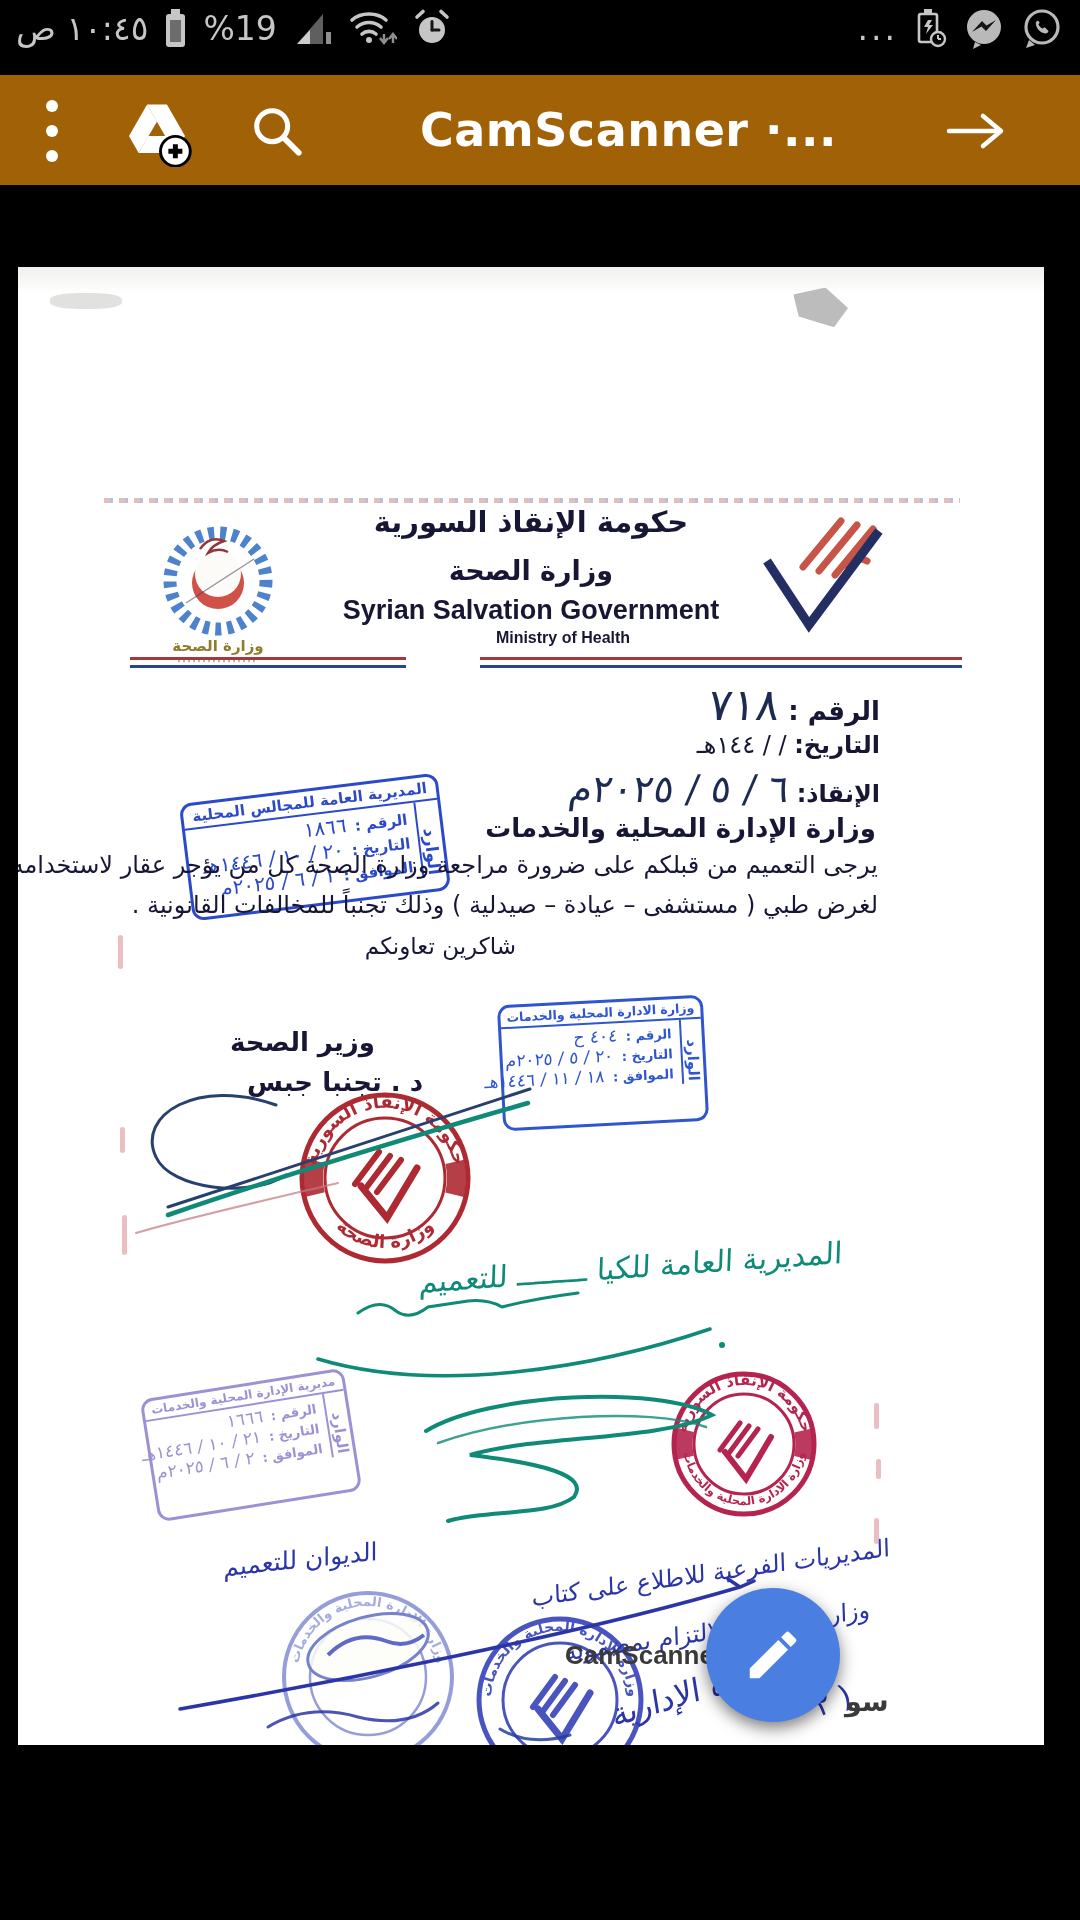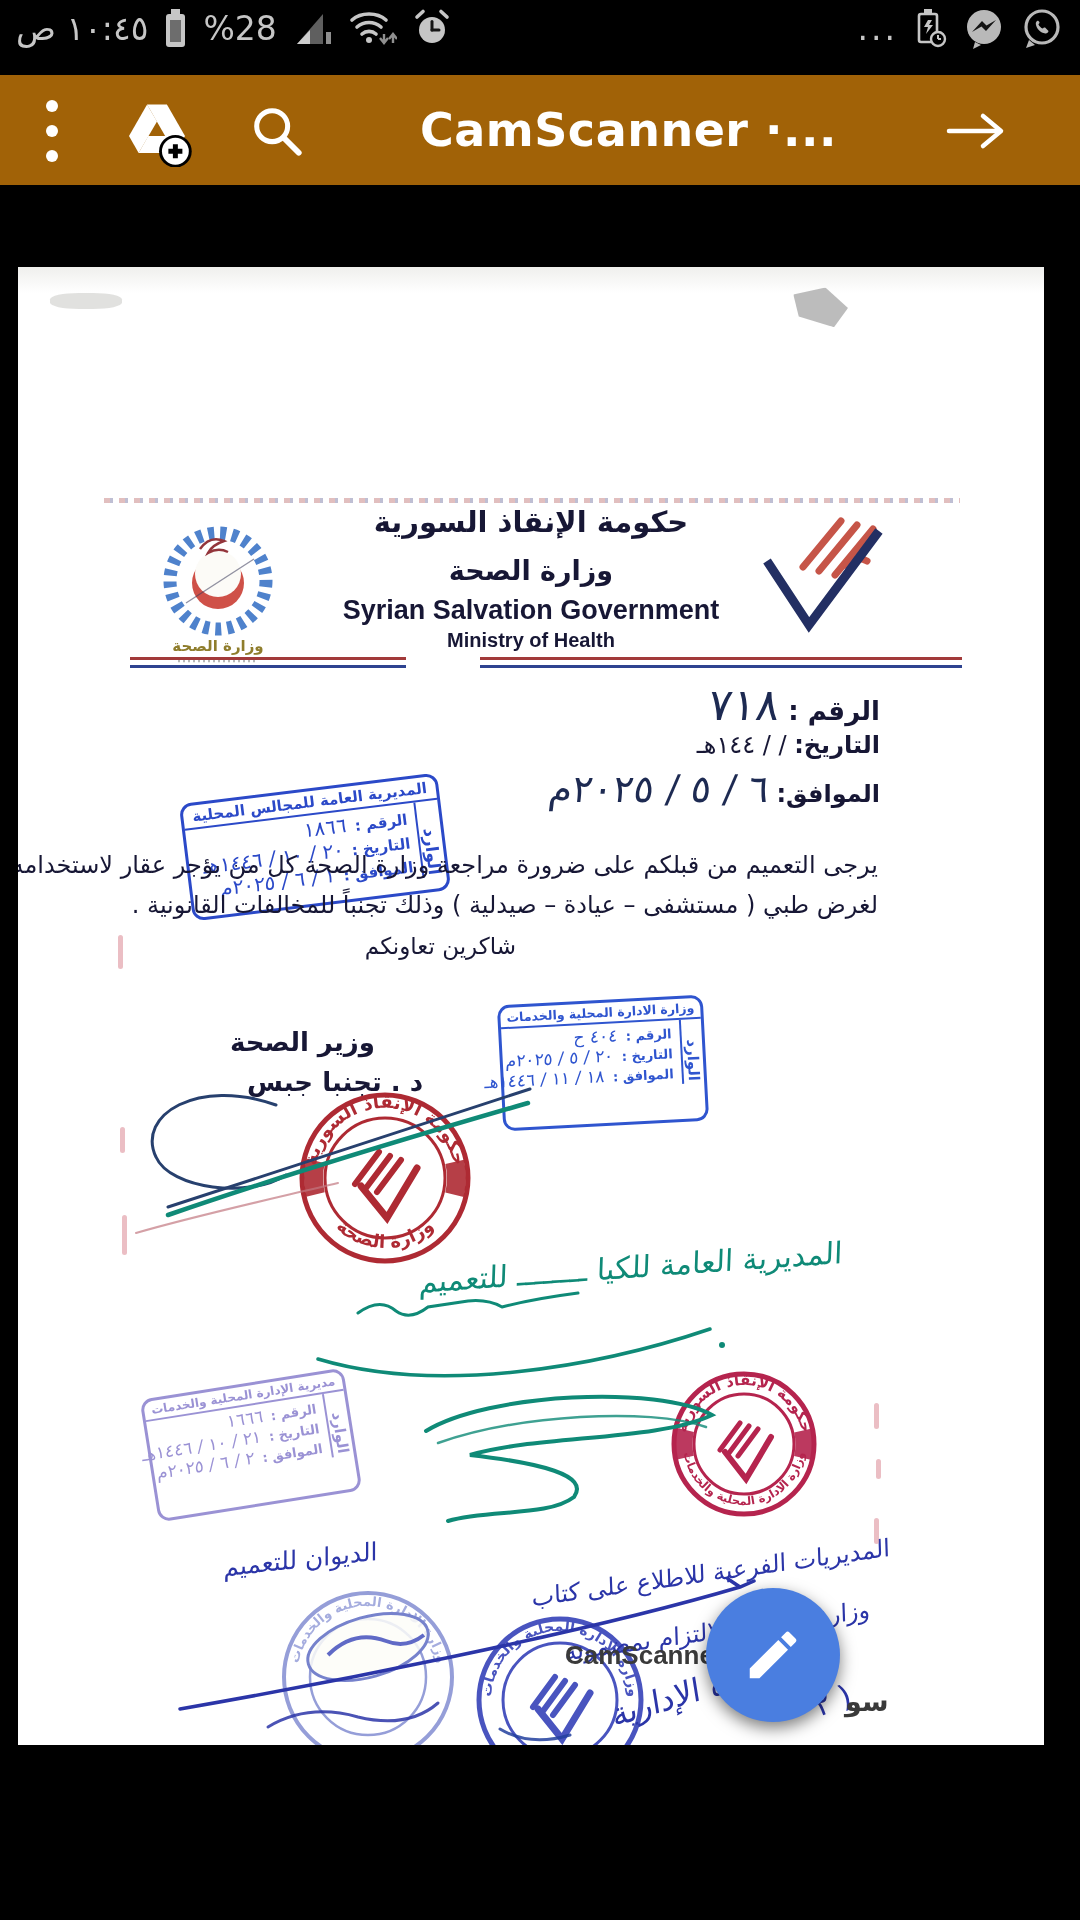--- a/index.html
+++ b/index.html
@@ -59,21 +59,21 @@
 <body>
 
 <div class="sbar">
   <div class="sbl">
     <span class="sbtxt" dir="rtl">١٠:٤٥ ص</span>
     <svg width="27" height="42">
       <rect x="9" y="2" width="9" height="6" fill="#c6c6c6"></rect>
       <rect x="4" y="7" width="19" height="33" rx="3" fill="#c6c6c6"></rect>
       <rect x="8" y="13" width="11" height="22" fill="#6d6d6d"></rect>
     </svg>
-    <span class="sbtxt" dir="ltr">%28</span>
+    <span class="sbtxt" dir="ltr">%19</span>
     <svg width="42" height="40">
       <path d="M6,36 L32,36 L32,6 Z" fill="#5f5f5f"></path>
       <path d="M6,36 L19,36 L19,22 Z" fill="#cdcdcd"></path>
       <rect x="35" y="24" width="5" height="12" fill="#8f8f8f"></rect>
     </svg>
     <svg width="50" height="42" viewBox="0 0 50 42">
       <g fill="none" stroke="#c6c6c6" stroke-width="3.6" stroke-linecap="round">
         <path d="M5 13 C14 5 30 5 39 13"></path>
         <path d="M10 20 C17 14 27 14 34 20"></path>
         <path d="M15 27 C19 23.5 25 23.5 29 27"></path>
@@ -147,21 +147,21 @@
 
 <div class="paper">
   <div class="topshade"></div>
   <div class="smudge"></div>
   <div class="torn"></div>
 
   <div class="abs speckle"></div>
   <div class="abs ctr" style="top:238px;font-size:29px;font-weight:bold;">حكومة الإنقاذ السورية</div>
   <div class="abs ctr" style="top:288px;font-size:27px;font-weight:bold;">وزارة الصحة</div>
   <div class="abs ctr" style="top:328px;font-size:27px;font-weight:bold;font-family:'Liberation Sans',sans-serif;direction:ltr;">Syrian Salvation Government</div>
-  <div class="abs ctr" style="top:362px;font-size:20px;font-weight:bold;font-family:'Liberation Sans',sans-serif;direction:ltr;">Ministry of Health</div>
+  <div class="abs ctr" style="top:362px;font-size:16px;font-weight:bold;font-family:'Liberation Sans',sans-serif;direction:ltr;padding-left:32px;">Ministry of Health</div>
 
   <svg class="abs" style="left:130px;top:252px;" width="140" height="155" viewBox="0 0 140 155">
     <circle cx="70" cy="62" r="48" fill="none" stroke="#4f82cc" stroke-width="13" stroke-dasharray="6 6"></circle>
     <circle cx="70" cy="64" r="26" fill="#cf5148"></circle>
     <circle cx="70" cy="55" r="23" fill="#fcfbf7"></circle>
     <path d="M52 30 q10 -14 24 -8 q-12 4 -16 12 q10 -6 20 -1" fill="none" stroke="#93353b" stroke-width="2.5"></path>
     <path d="M38 84 L106 40" stroke="#3a3a5a" stroke-width="1.4" opacity=".55"></path>
     <text x="70" y="132" text-anchor="middle" font-size="15" font-weight="bold" fill="#8f7d2c">وزارة الصحة</text>
     <path d="M30 142 h80" stroke="#9a9a9a" stroke-width="2.4" stroke-dasharray="2 3" opacity=".7"></path>
   </svg>
@@ -181,21 +181,21 @@
 
   <div class="abs" style="top:412px;right:164px;font-size:26px;">
     <span style="font-weight:bold;">الرقم :</span>
     <span class="hand" style="font-size:44px;color:#1d2a52;">٧١٨</span>
   </div>
   <div class="abs" style="top:464px;right:164px;font-size:24px;">
     <span style="font-weight:bold;">التاريخ:</span>
     <span>/    /   ١٤٤هـ</span>
   </div>
   <div class="abs" style="top:500px;right:164px;font-size:24px;">
-    <span style="font-weight:bold;">الموافق:</span>
+    <span style="font-weight:bold;">الإنقاذ:</span>
     <span class="hand" style="font-size:38px;color:#1d2a52;">٦ / ٥ / ٢٠٢٥م</span>
   </div>
 
   <div class="rstamp s1">
     <div class="rs-hd">المديرية العامة للمجالس المحلية</div>
     <div class="rs-bd">
       <div class="rs-side">الوارد</div>
       <div class="rs-rows">
         <div class="rs-row">
             <span class="lbl">الرقم :</span>
@@ -206,20 +206,21 @@
             <span class="val">٢٠ / ١٠ / ١٤٤٦هـ</span>
           </div>
         <div class="rs-row">
             <span class="lbl">الموافق :</span>
             <span class="val">١ / ٦ / ٢٠٢٥م</span>
           </div>
       </div>
     </div>
   </div>
 
+  <div class="abs" style="top:546px;right:168px;font-size:26px;font-weight:bold;">وزارة الإدارة المحلية والخدمات</div>
   <div class="abs" style="top:624px;right:166px;font-size:24px;">لغرض طبي ( مستشفى – عيادة – صيدلية ) وذلك تجنباً للمخالفات القانونية .</div>
   <div class="abs" style="top:584px;right:166px;font-size:24px;">يرجى التعميم من قبلكم على ضرورة مراجعة وزارة الصحة كل من يؤجر عقار لاستخدامه</div>
   <div class="abs" style="top:666px;right:528px;font-size:23px;font-weight:normal;">شاكرين تعاونكم</div>
 
   <div class="abs" style="left:212px;top:760px;font-size:26px;font-weight:bold;">وزير الصحة</div>
   <div class="abs" style="left:229px;top:800px;font-size:26px;font-weight:bold;">د . تجنبا جبس</div>
 
   <div class="rstamp s2">
     <div class="rs-hd">وزارة الادارة المحلية والخدمات</div>
     <div class="rs-bd">

